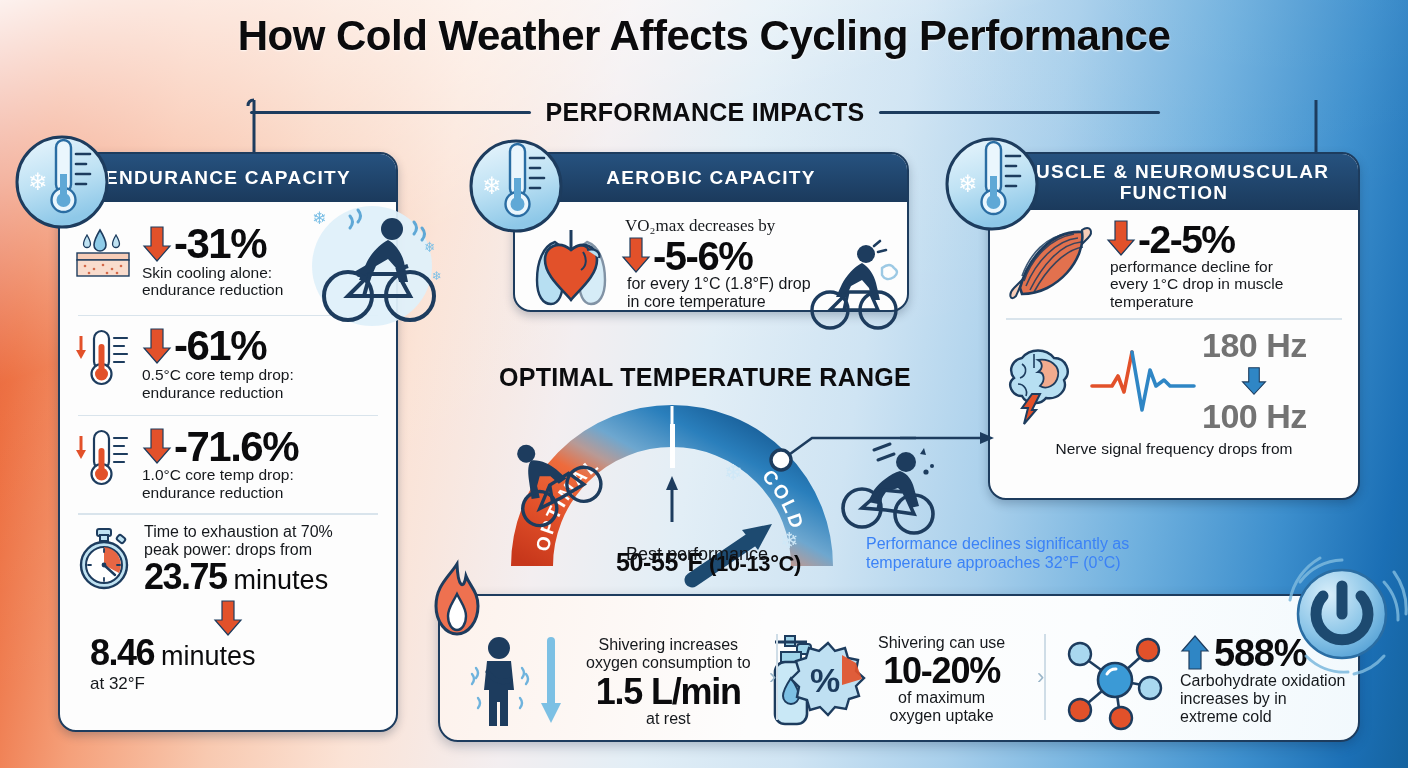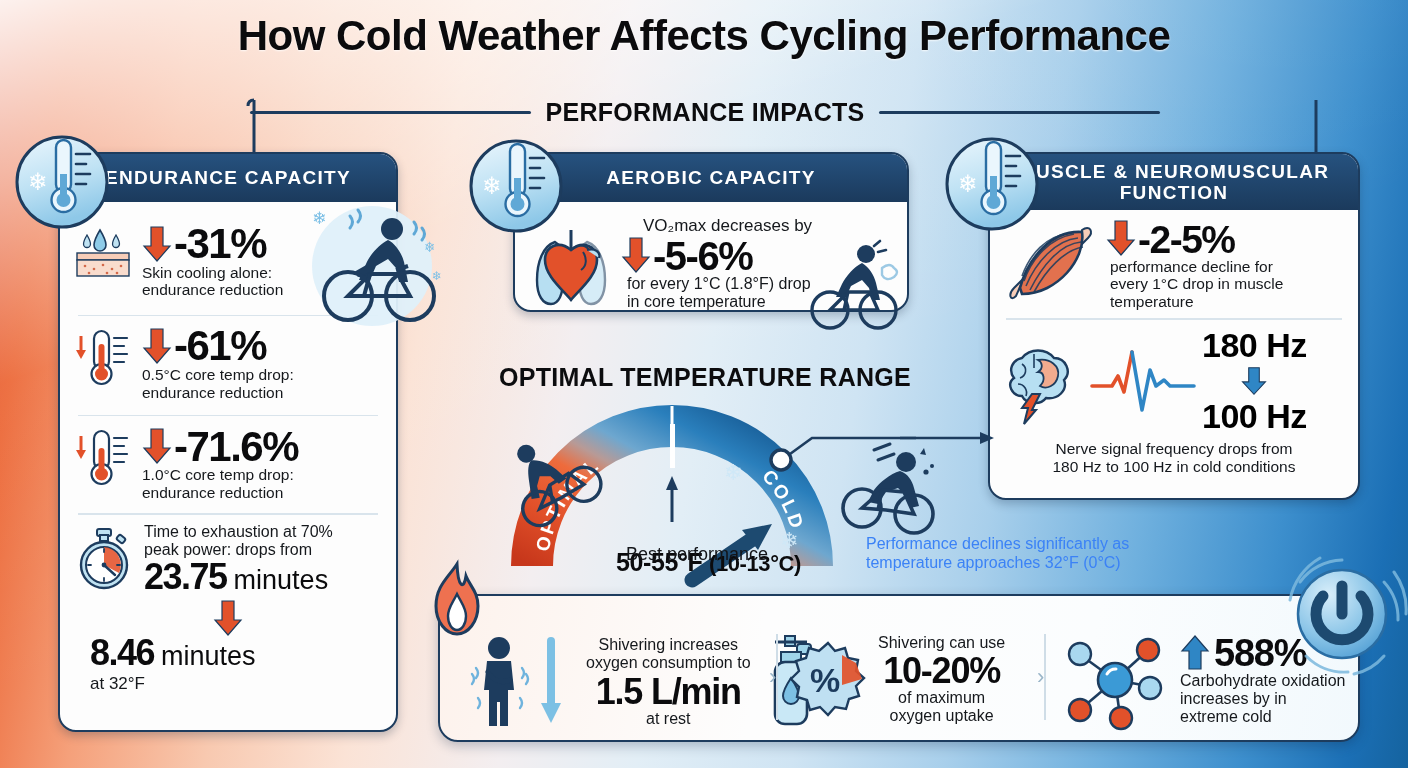--- a/index.html
+++ b/index.html
@@ -111,21 +111,21 @@
     box-shadow: 0 4px 12px rgba(10,30,60,0.25);
   }
   .met-item { position: absolute; display: flex; align-items: center; gap: 6px; }
   .met-text { text-align: center; }
   .met-lead { font-size: 16px; color: #15181c; line-height: 1.12; }
   .met-big { font-size: 36px; font-weight: 700; color: #0b0b0d; letter-spacing: -1.2px; line-height: 1.0; }
   .met-tail { font-size: 16px; color: #15181c; line-height: 1.14; }
   .met-sep { position: absolute; color: #9bb6c9; font-size: 22px; }
   .sep-line { position: absolute; width: 2px; background: #cfdde7; }
   .nerve-text { font-size: 15.5px; text-align: center; color: #14181d; line-height: 1.2; }
-  .hz-big { font-size: 34px; font-weight: 700; color: #000000; letter-spacing: -0.5px; }
+  .hz-big { font-size: 34px; font-weight: 700; color: #737373; letter-spacing: -0.5px; }
 
   svg { display: block; overflow: visible; }
 </style>
 </head>
 <body>
 
 <div class="stage">
 
   <div id="main-title">How Cold Weather Affects Cycling Performance</div>
 
@@ -344,21 +344,21 @@
         <svg width="92" height="110" viewBox="0 0 92 110">
           <path d="M30,34 C18,38 12,54 12,72 C12,88 18,96 26,96 C34,96 38,86 38,72 L38,40 Z" fill="#b7dff2" stroke="#1d3c5e" stroke-width="2.4"></path>
           <path d="M62,34 C74,38 80,54 80,72 C80,88 74,96 66,96 C58,96 54,86 54,72 L54,40 Z" fill="#b7dff2" stroke="#1d3c5e" stroke-width="2.4" opacity="0.55"></path>
           <path d="M46,22 L46,42" stroke="#1d3c5e" stroke-width="3"></path>
           <path d="M46,42 C34,32 20,38 20,52 C20,68 38,82 46,92 C54,82 72,68 72,52 C72,38 58,32 46,42 Z" fill="#e2512a" stroke="#1d3c5e" stroke-width="2.6"></path>
           <path d="M46,42 C52,36 60,36 64,42" fill="none" stroke="#1d3c5e" stroke-width="2"></path>
           <path d="M58,44 C62,50 62,58 56,62" fill="none" stroke="#1d3c5e" stroke-width="2"></path>
           <path d="M62,42 C70,40 76,44 74,50" fill="#b7dff2" stroke="#1d3c5e" stroke-width="2.2"></path>
         </svg>
         <div>
-          <div class="pretext" style="font-size:17px; margin-left:22px;">VO₂max decreases by</div>
+          <div class="pretext" style="font-size:17px; margin-left:4px;font-family:Liberation Serif, serif;">VO₂max decreases by</div>
           <div class="numrow">
             <svg width="30" height="40" viewBox="0 0 30 40">
               <polygon points="9,3 21,3 21,22 28,22 15,37 2,22 9,22" fill="#e2512a" stroke="#1d3c5e" stroke-width="1.2"></polygon>
             </svg>
             <div class="big-num" style="font-size:40px;">-5-6%</div>
           </div>
           <div class="sub" style="font-size:16px; margin-left:6px;">for every 1°C (1.8°F) drop</div>
           <div class="sub" style="font-size:16px; margin-left:6px;">in core temperature</div>
         </div>
       </div>
@@ -449,21 +449,20 @@
         </svg>
         <div style="text-align:center; margin-left:2px;">
           <div class="hz-big">180 Hz</div>
           <svg width="30" height="30" viewBox="0 0 30 34" style="margin:1px auto;">
             <polygon points="9,2 21,2 21,18 28,18 15,32 2,18 9,18" fill="#2f86c5" stroke="#1d3c5e" stroke-width="1.2"></polygon>
           </svg>
           <div class="hz-big">100 Hz</div>
         </div>
       </div>
       <div class="nerve-text" style="margin-top:4px;">Nerve signal frequency drops from</div>
-      <div class="nerve-text">180 Hz to 100 Hz in cold conditions</div>
     </div>
   </div>
 
   <svg class="thermo-badge" style="left:944px; top:136px;" viewBox="0 0 96 96">
     <circle cx="48" cy="48" r="45" fill="url(#tb1)" stroke="#1d3c5e" stroke-width="3"></circle>
     <rect x="42" y="6" width="15" height="52" rx="7.5" fill="#eaf6fd" stroke="#2a6da3" stroke-width="2.4"></rect>
     <circle cx="49.5" cy="66" r="12" fill="#eaf6fd" stroke="#2a6da3" stroke-width="2.4"></circle>
     <circle cx="49.5" cy="66" r="7" fill="#5fa8d6"></circle>
     <rect x="46" y="40" width="7" height="24" fill="#5fa8d6"></rect>
     <g stroke="#1d3c5e" stroke-width="2.6" stroke-linecap="round">

